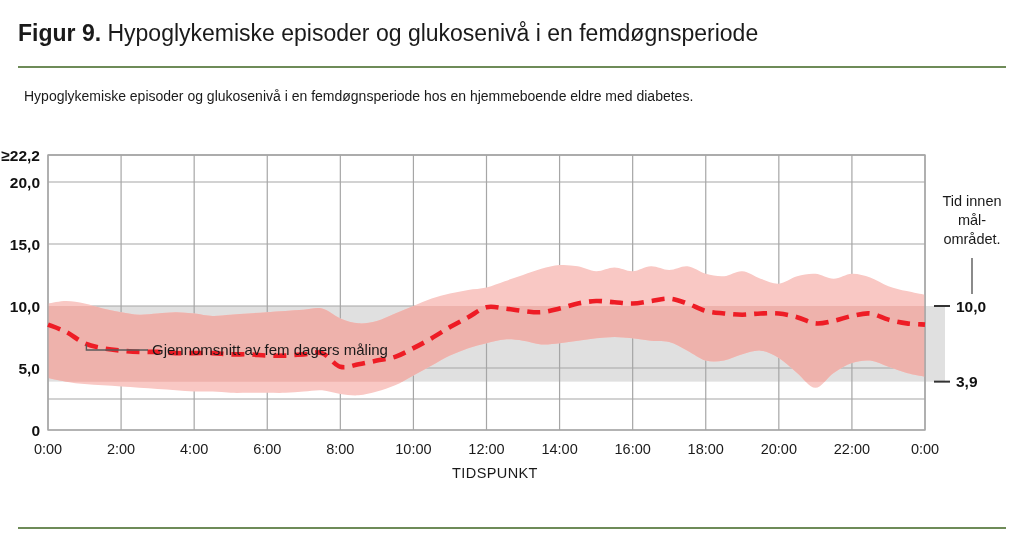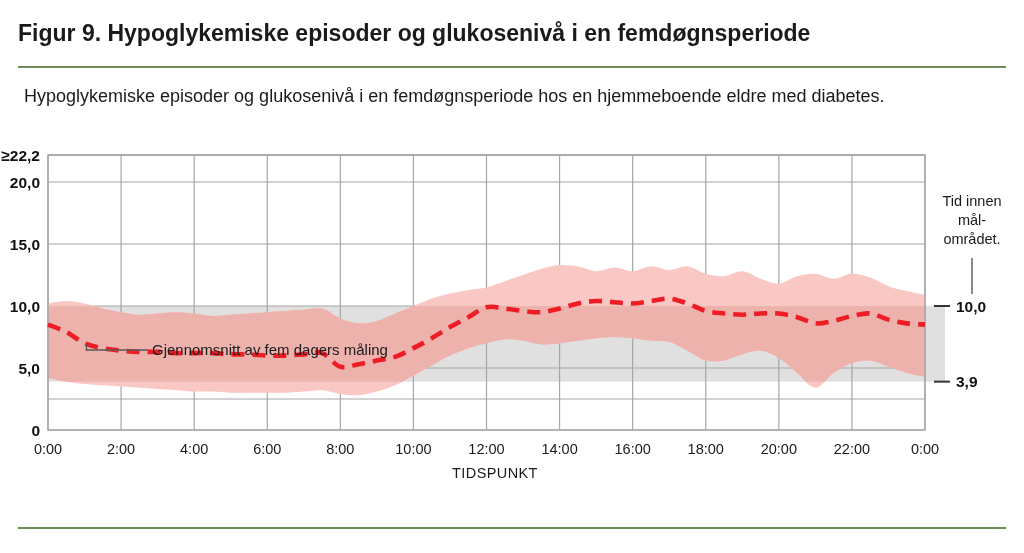--- a/index.html
+++ b/index.html
@@ -12,33 +12,33 @@
     overflow:hidden;
   }
   .page{position:relative;width:1024px;height:553px;}
 
   
   .fig-title{
     position:absolute;left:18px;top:18px;width:990px;
     font-size:23px;line-height:30px;color:#1a1a1a;white-space:nowrap;
   }
   .fig-title .lead{font-weight:bold;}
-  .fig-title .rest{font-weight:bold;margin-top:10px;}
+  .fig-title .rest{font-weight:normal;margin-top:10px;}
 
   .rule-top{
     position:absolute;left:18px;top:66px;width:988px;height:2px;
     background:#6e8b58;
   }
   .rule-bottom{
     position:absolute;left:18px;top:527px;width:988px;height:2px;
     background:#6e8b58;
   }
   .fig-caption{
     position:absolute;left:24px;top:85px;width:980px;
-    font-size:18px;line-height:22px;color:#1a1a1a;white-space:nowrap;
+    font-size:14px;line-height:22px;color:#1a1a1a;white-space:nowrap;
   }
 
   
   .chart-area{position:absolute;left:0;top:130px;width:1024px;height:370px;}
   .chart-svg{display:block;}
 
   .ylabel{
     font-family:"Liberation Sans",sans-serif;
     font-size:15.5px;font-weight:bold;fill:#111111;
     text-anchor:end;

